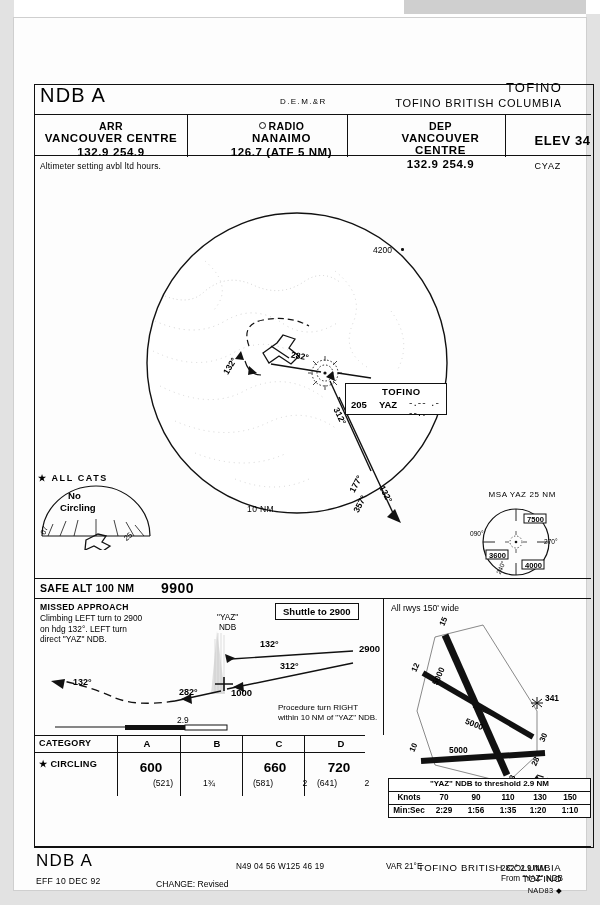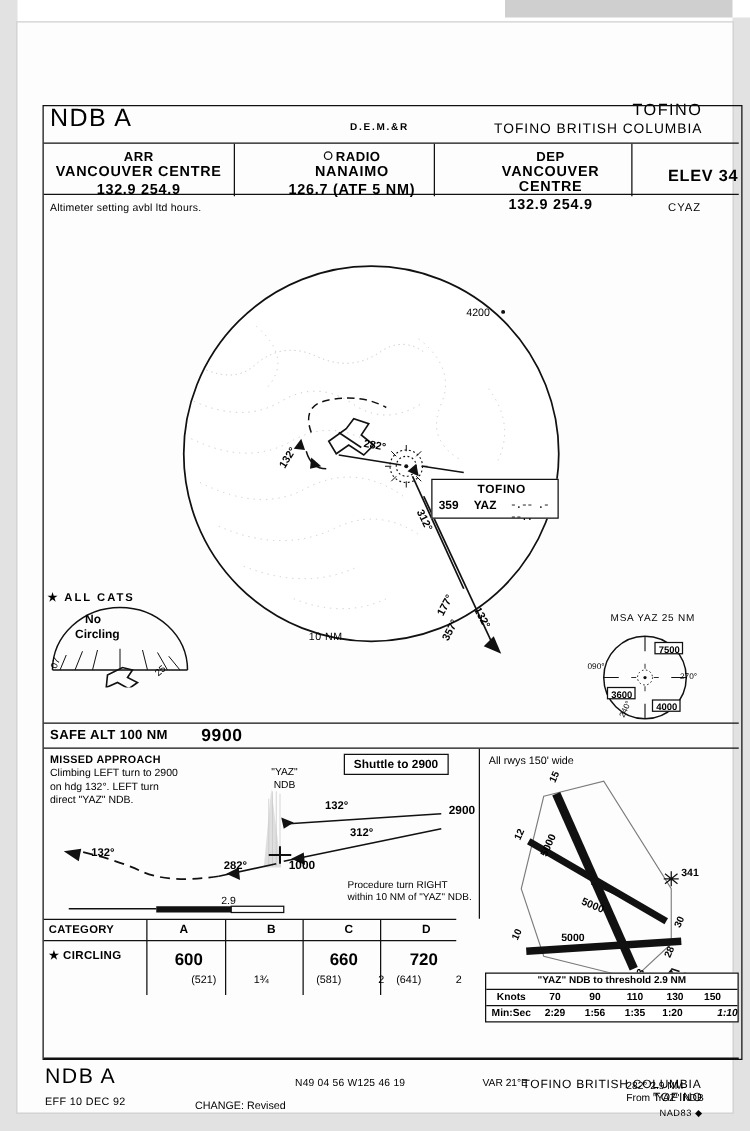--- a/index.html
+++ b/index.html
@@ -36,21 +36,21 @@
     border: 1.6px solid #111;
   }
 
   
   .nbd-a-top {
     position: absolute; left: 26px; top: 66px;
     font-size: 20px; letter-spacing: 1.2px; font-weight: 400;
   }
   .dem-r {
     position: absolute; left: 266px; top: 79px;
-    font-size: 8px; letter-spacing: 1.4px; font-weight: bold; text-align: right;
+    font-size: 8px; letter-spacing: 1.4px; font-weight: normal; text-align: right;
   }
   .tofino-top {
     position: absolute; right: 24px; top: 62px;
     font-size: 13px; letter-spacing: 1.2px; text-align: right;
   }
   .bc-top {
     position: absolute; right: 24px; top: 79px;
     font-size: 11px; letter-spacing: 0.8px; text-align: right;
   }
 
@@ -301,21 +301,21 @@
 
       <div class="brg" style="left:256px; top:150px; transform:rotate(10deg);">282°</div>
       <div class="brg" style="left:186px; top:160px; transform:rotate(-58deg);">132°</div>
       <div class="brg" style="left:296px; top:210px; transform:rotate(64deg);">312°</div>
       <div class="brg" style="left:312px; top:278px; transform:rotate(-62deg);">177°</div>
       <div class="brg" style="left:316px; top:298px; transform:rotate(-62deg);">357°</div>
       <div class="brg" style="left:342px; top:288px; transform:rotate(62deg);">132°</div>
 
       <div class="navbox">
         <div style="position:absolute; left:36px; top:2px;" class="ident">TOFINO</div>
-        <div style="position:absolute; left:5px; top:15px;" class="freqs">359</div>
+        <div style="position:absolute; left:5px; top:15px;" class="freqs">205</div>
         <div style="position:absolute; left:33px; top:15px;" class="freqs">YAZ</div>
         <div style="position:absolute; left:62px; top:15px;" class="morse">-.--  .-  --..</div>
       </div>
     </div>
 
     <div class="allcats">★ <span>ALL  CATS</span></div>
     <div style="position:absolute; left:24px; top:466px; width:118px; height:66px;">
       <svg width="118" height="66" viewBox="0 0 118 66">
         <path d="M4 52 a54 50 0 0 1 108 0" fill="none" stroke="#111" stroke-width="1.2"></path>
         <path d="M4 52 h108" stroke="#111" stroke-width="1.2"></path>
@@ -504,21 +504,21 @@
         <div class="tc" style="left:104px; top:2px; width:30px;">110</div>
         <div class="tc" style="left:136px; top:2px; width:30px;">130</div>
         <div class="tc" style="left:166px; top:2px; width:30px;">150</div>
       </div>
       <div class="trow" style="top:25px;">
         <div class="tc" style="left:2px; top:2px; width:36px;">Min:Sec</div>
         <div class="tc" style="left:38px; top:2px; width:34px;">2:29</div>
         <div class="tc" style="left:70px; top:2px; width:34px;">1:56</div>
         <div class="tc" style="left:102px; top:2px; width:34px;">1:35</div>
         <div class="tc" style="left:132px; top:2px; width:34px;">1:20</div>
-        <div class="tc" style="left:176px; top:2px; width:34px;font-style:italic;">1:10</div>
+        <div class="tc" style="left:164px; top:2px; width:34px;">1:10</div>
       </div>
     </div>
 
     <div class="bottom-line"></div>
     <div class="nbd-a-bot">NDB A</div>
     <div class="eff">EFF 10 DEC 92</div>
     <div class="change">CHANGE: Revised</div>
     <div class="coords">N49 04 56 W125 46 19</div>
     <div class="varn">VAR 21°E</div>
     <div class="tofino-bc-bot">TOFINO   BRITISH  COLUMBIA</div>

